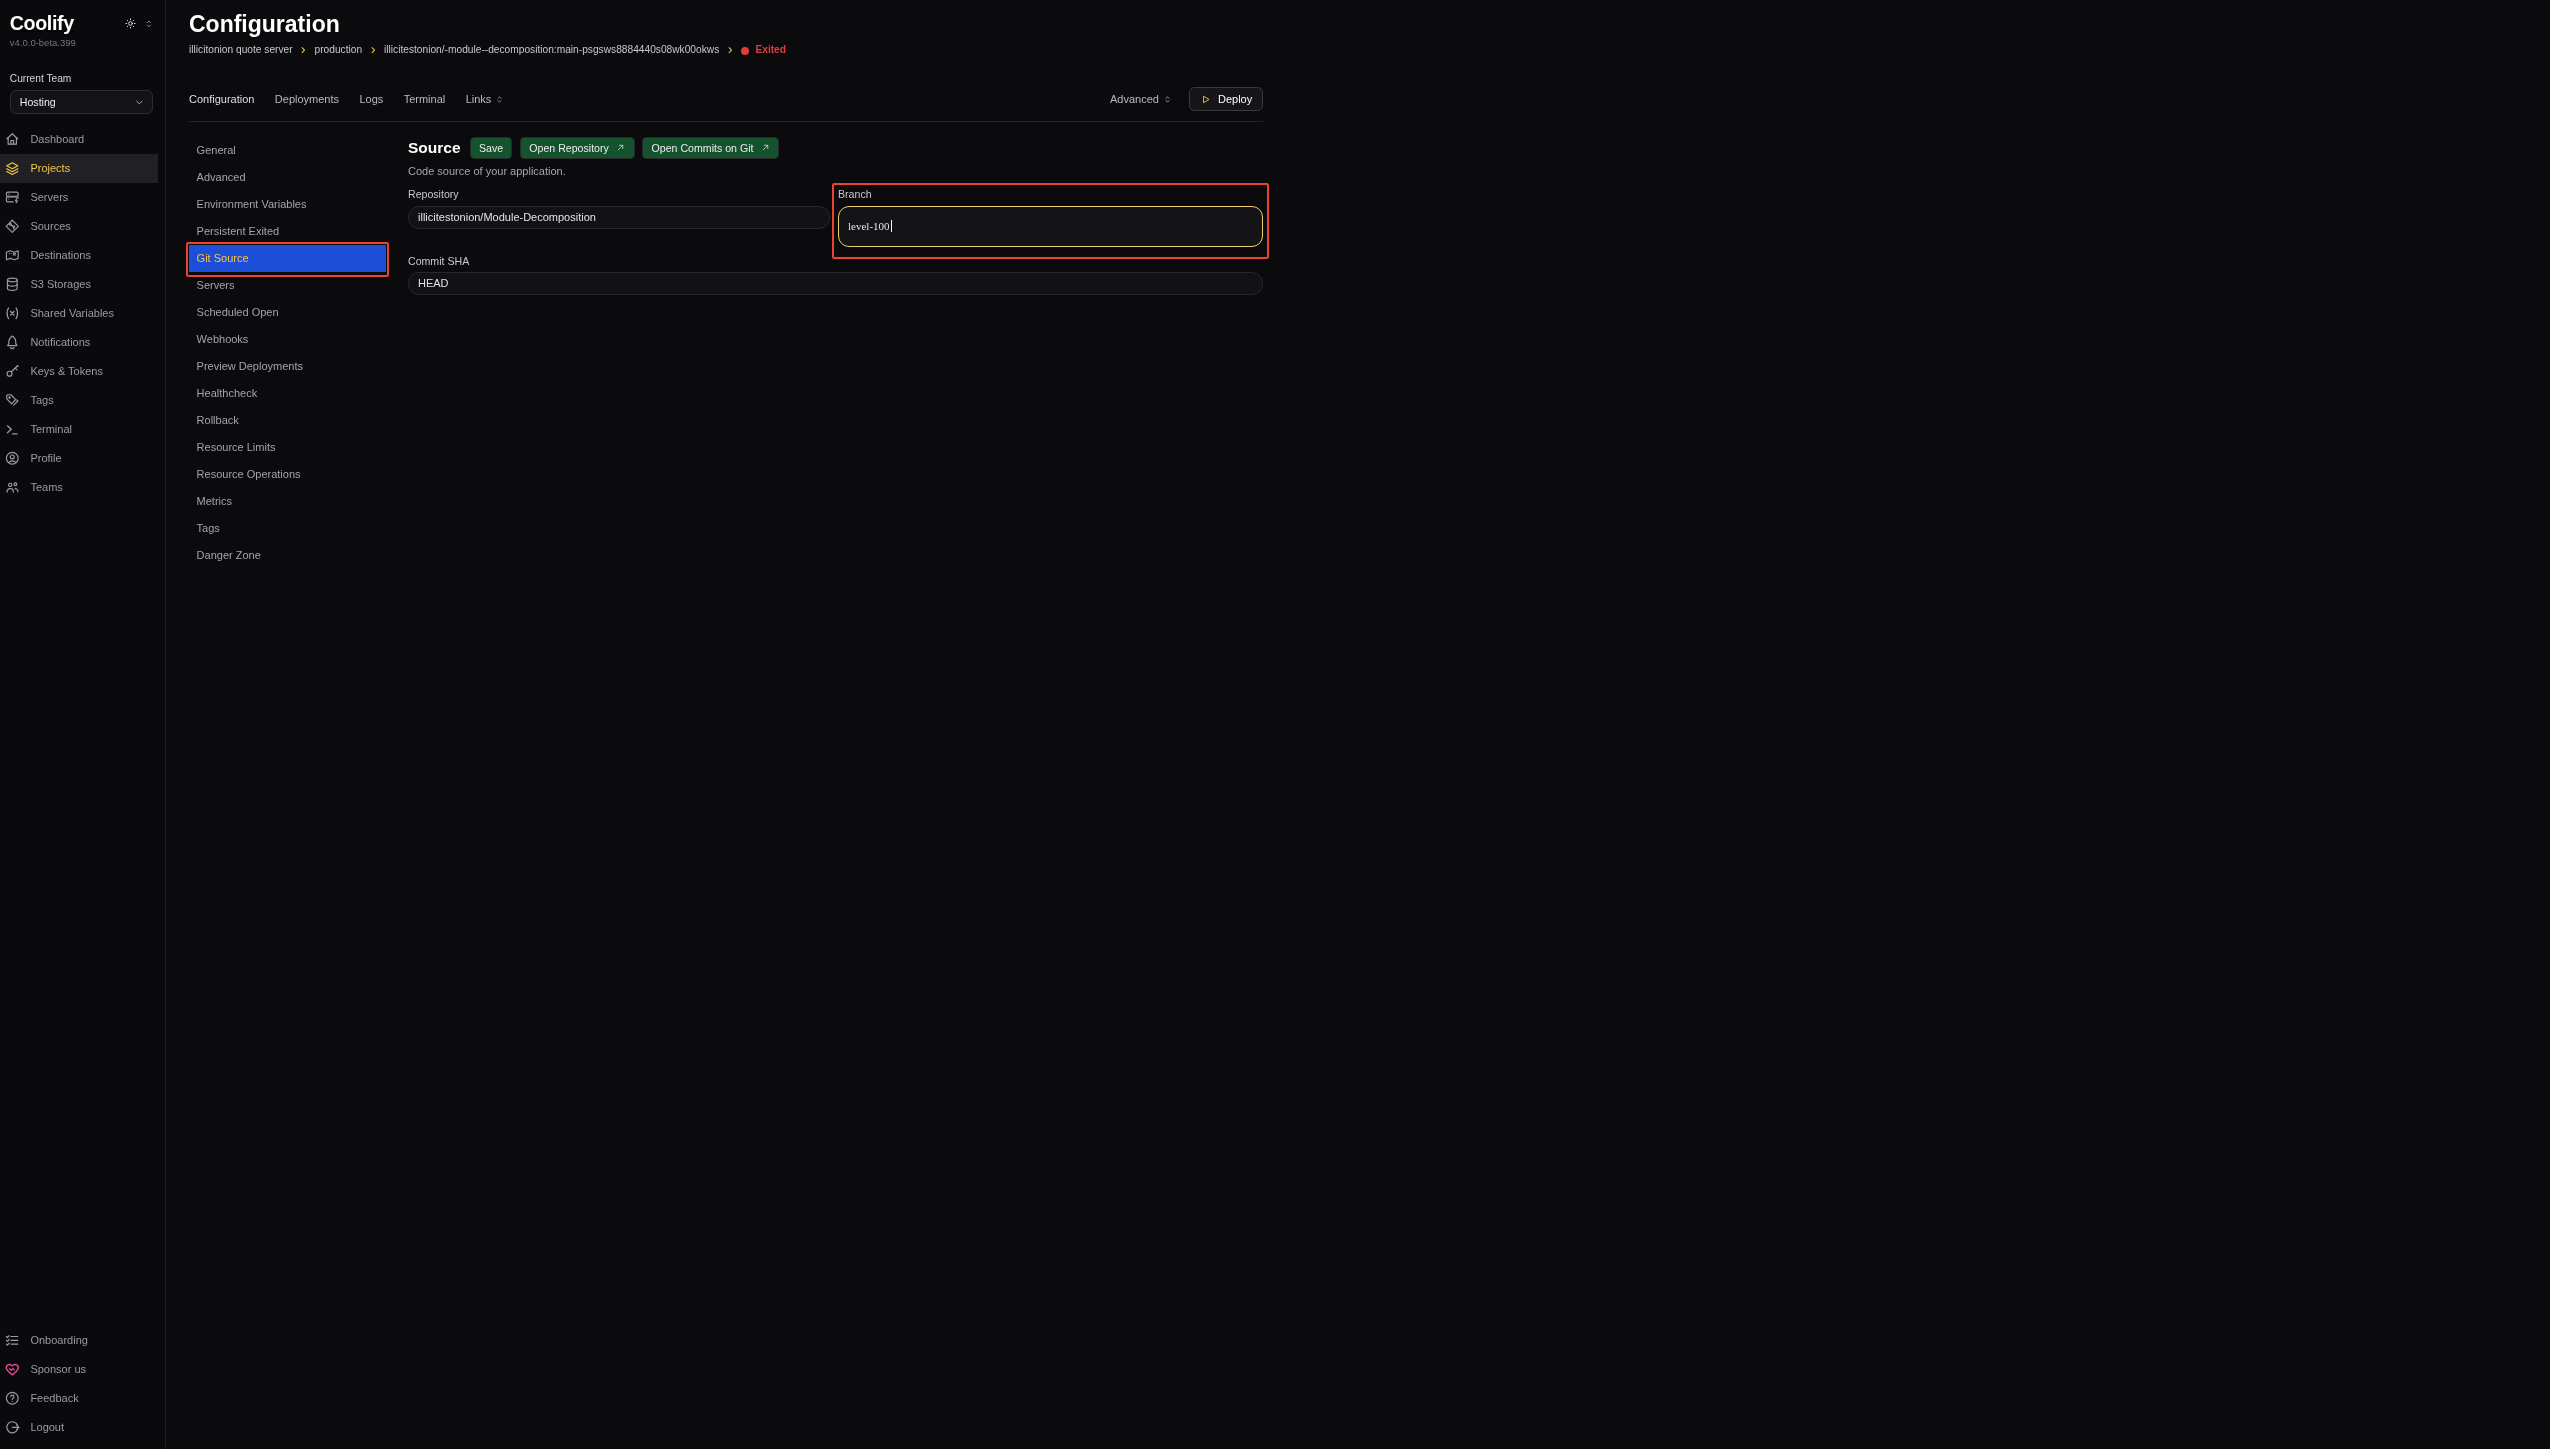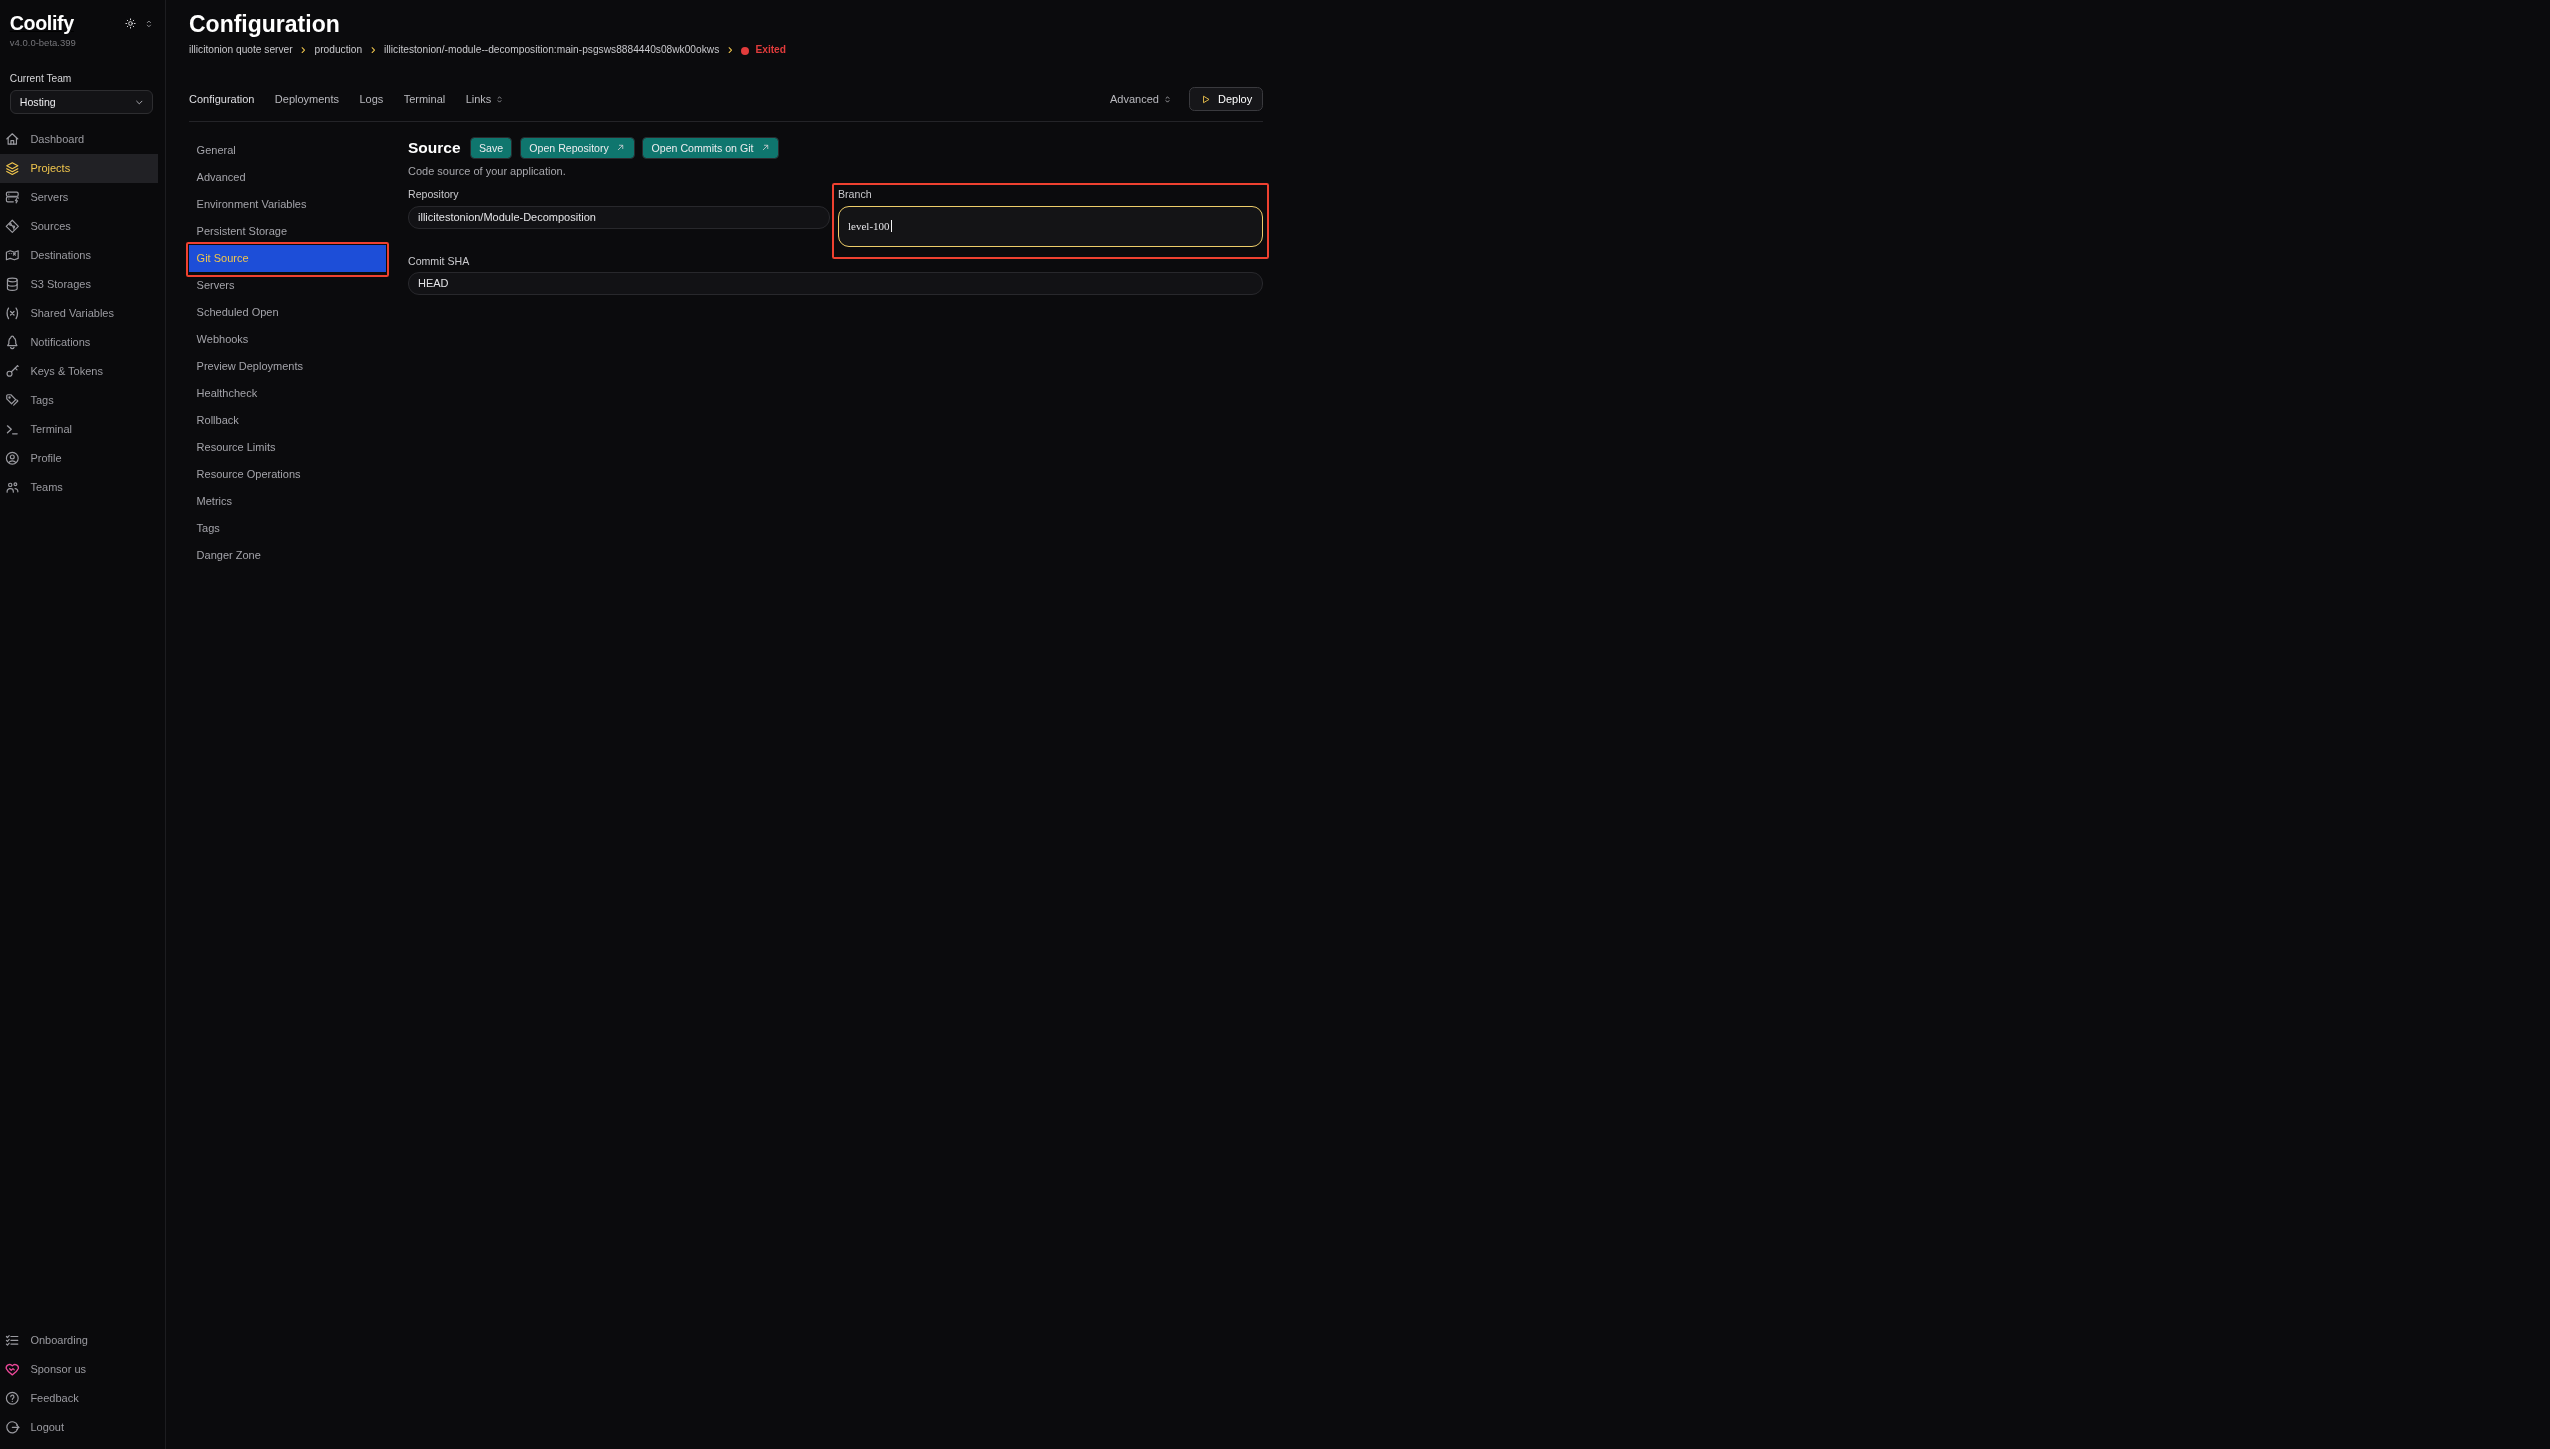--- a/index.html
+++ b/index.html
@@ -50,21 +50,21 @@
   .content { display:flex; margin-top:15px; }
   .subnav { width:197px; flex:none; position:relative; font-size:11px; color:#a4a4aa; }
   .subnav-item { height:27px; display:flex; align-items:center; padding:0 7.6px; cursor:pointer; }
   .subnav-item.active { background:#1d4ed8; color:#f1c64d; }
   .annot-git { position:absolute; left:-3px; right:-3px; top:105px; height:35px;
                border:2.3px solid #ef4130; border-radius:2.3px; pointer-events:none; }
 
   .source-col { margin-left:22px; flex:1; min-width:0; }
   .source-head { display:flex; align-items:center; gap:7.6px; }
   .source-title { font-size:15.5px; font-weight:700; color:#ffffff; margin-right:1.5px; }
-  .btn { height:22px; padding:0 8.3px; background:#0f766e; border:0.8px solid #2a2a2e; border-radius:4.5px;
+  .btn { height:22px; padding:0 8.3px; background:#14532d; border:0.8px solid #2a2a2e; border-radius:4.5px;
          color:#ececef; font-size:10.6px; display:flex; align-items:center; gap:7.6px; cursor:pointer; }
   .ext { color:#cfcfd3; }
   .desc { margin-top:6px; font-size:11px; color:#a6a6ab; }
 
   .form { margin-top:11.3px; display:grid; grid-template-columns:422px 1fr; column-gap:13px; row-gap:9.8px; width:855px;gap:8px; }
   .field label { display:block; font-size:10.6px; color:#c9c9cd; margin-bottom:5.3px; }
   .input { height:23px; background:#121215; border:0.8px solid #28282c; border-radius:11px;
            display:flex; align-items:center; padding:0 9px; font-size:11px; color:#e3e3e6; cursor:text; }
   .field-branch { position:relative; }
   .field-branch .input { height:41px; border:1.9px solid #eecd6a; border-radius:11px; background:#141416;font-family:Liberation Serif, serif; }
@@ -349,21 +349,21 @@
   </div>
 
   <div class="divider"></div>
 
   <div class="content">
 
     <nav class="subnav">
       <div class="subnav-item">General</div>
       <div class="subnav-item">Advanced</div>
       <div class="subnav-item">Environment Variables</div>
-      <div class="subnav-item">Persistent Storage</div>
+      <div class="subnav-item">Persistent Exited</div>
       <div class="subnav-item active">Git Source</div>
       <div class="subnav-item">Servers</div>
       <div class="subnav-item">Scheduled Open</div>
       <div class="subnav-item">Webhooks</div>
       <div class="subnav-item">Preview Deployments</div>
       <div class="subnav-item">Healthcheck</div>
       <div class="subnav-item">Rollback</div>
       <div class="subnav-item">Resource Limits</div>
       <div class="subnav-item">Resource Operations</div>
       <div class="subnav-item">Metrics</div>

